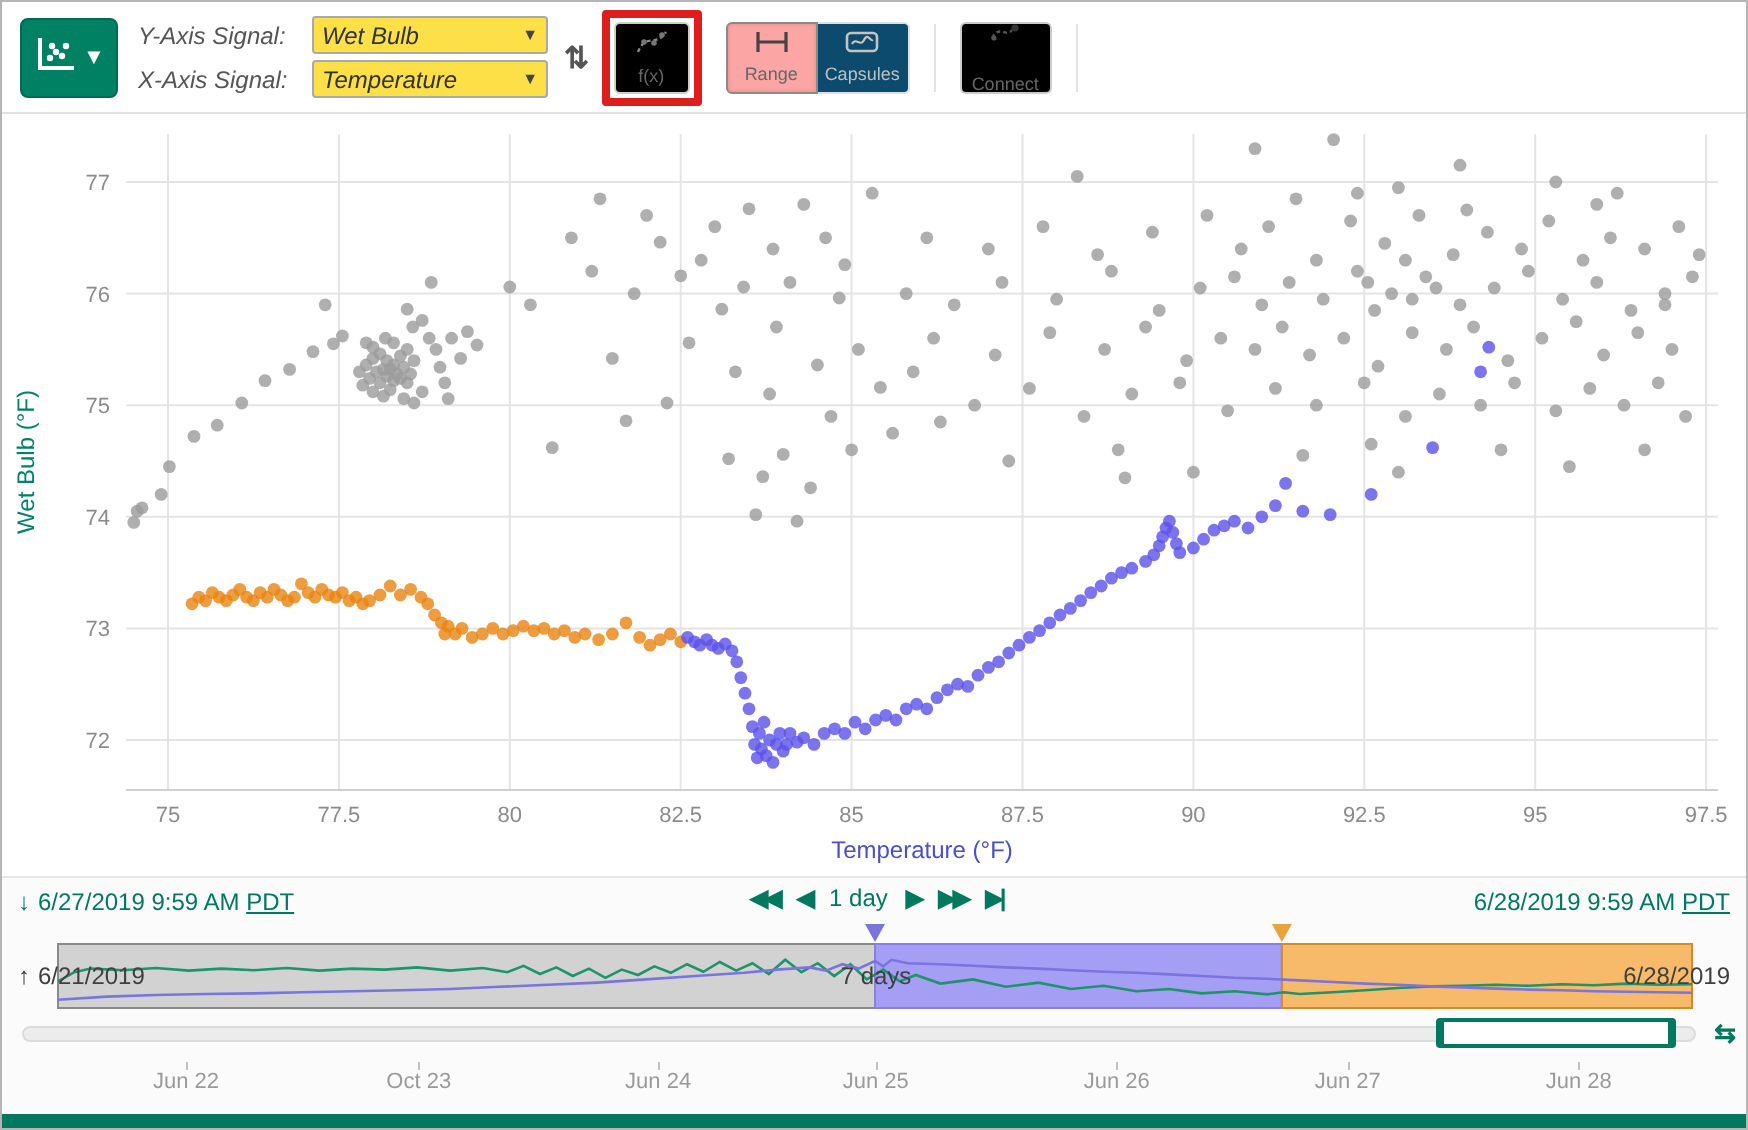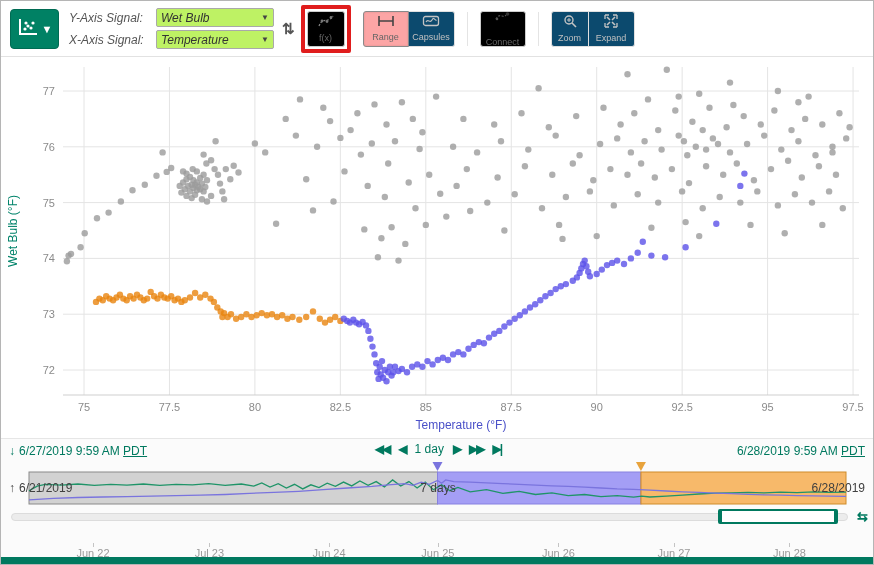--- a/index.html
+++ b/index.html
@@ -6,21 +6,21 @@
   body { font-family:"Liberation Sans", sans-serif; background:#e9e9e9; }
   .app { position:relative; width:874px; height:565px; background:#fff; border:1px solid #b5b5b5; overflow:hidden; }
 
   
   .toolbar { position:absolute; top:0; left:0; width:100%; height:56px; background:#fff; border-bottom:1px solid #e2e2e2; display:flex; align-items:center; }
   .tool-primary { margin-left:9px; width:49px; height:40px; background:#008164; border:1px solid #006b53; border-radius:4px; display:flex; align-items:center; justify-content:center; gap:3px; cursor:pointer; }
   .tool-primary .chev { color:#fff; font-size:11px; font-weight:bold; }
   .axis-selectors { margin-left:10px; display:flex; flex-direction:column; gap:3px; }
   .axis-row { display:flex; align-items:center; gap:5px;font-style:italic; }
   .axis-label { font-size:12px; color:#555; width:82px; text-align:left; }
-  .dropdown { width:118px; height:19px; border:1px solid #a9a9a9; border-radius:2px; background:#bef264; display:flex; align-items:center; justify-content:space-between; padding:0 4px; cursor:pointer; }
+  .dropdown { width:118px; height:19px; border:1px solid #a9a9a9; border-radius:2px; background:#fde047; display:flex; align-items:center; justify-content:space-between; padding:0 4px; cursor:pointer; }
   .dropdown .val { font-size:12px; color:#333; }
   .dropdown .caret { font-size:8px; color:#444; }
   .swap-btn { margin-left:6px; font-size:15px; font-weight:bold; color:#555; background:none; border:none; cursor:pointer; padding:2px; }
   .fx-wrap { margin-left:4px; border:4px solid #e01d1d; border-radius:2px; padding:2px; }
   .tb-btn { display:flex; flex-direction:column; align-items:center; justify-content:center; gap:2px; width:38px; height:36px; background:#000000; border:1px solid #ccc; border-radius:3px; cursor:pointer; }
   .tb-btn .lbl { font-size:9px; color:#666; }
   .tb-btn.wide { width:46px; }
   .tb-btn.active { background:#fca5a5; border-color:#8a8a8a; box-shadow:inset 0 0 2px rgba(0,0,0,.15); }
   .tb-btn.disabled { background:#0c4a6e; border-color:#e0e0e0; cursor:default; }
   .tb-btn.disabled .lbl { color:#c0c0c0; }
@@ -42,21 +42,21 @@
   .ts-left { left:8px; }
   .ts-right { right:10px; }
   .nav-cluster { position:absolute; top:3px; left:50%; transform:translateX(-50%); display:flex; align-items:center; gap:9px; }
   .nav-btn { background:none; border:none; color:#00795f; font-size:12px; font-weight:bold; cursor:pointer; letter-spacing:-2px; padding:0; }
   .nav-step { color:#00795f; font-size:12px; letter-spacing:0; }
   .mini-chart { position:absolute; top:19px; left:0; width:874px; height:52px; }
   .scroll-row { position:absolute; top:69px; left:0; width:874px; height:18px; }
   .scroll-track { position:absolute; top:5px; left:10px; width:837px; height:8px; background:#ececec; border:1px solid #dcdcdc; border-radius:4px; cursor:pointer; }
   .scroll-sel { position:absolute; top:1px; height:15px; background:#fff; border:2px solid #00795f; border-left-width:4px; border-right-width:4px; border-radius:2px; cursor:grab; }
   .scroll-zoom { position:absolute; top:1px; right:7px; color:#00795f; font-size:13px; font-weight:bold; background:none; border:none; cursor:pointer; }
-  .date-axis { position:absolute; top:104px; left:0; width:864px; height:18px;padding-left:40px; }
+  .date-axis { position:absolute; top:92px; left:0; width:864px; height:18px;padding-left:40px; }
   .date-axis .dlabel { position:absolute; top:4px; transform:translateX(-50%); font-size:11px; color:#9a9a9a; white-space:nowrap; }
   .date-axis .dtick { position:absolute; top:0; width:1px; height:4px; background:#c4c4c4; }
   .footer-row { position:relative; height:22px; }
   .f-text { position:absolute; top:16px; font-size:12px; color:#404040; white-space:nowrap; }
   .f-start { left:8px; }
   .f-start .arrow { font-weight:bold; margin-right:4px; }
   .f-dur { left:50%; transform:translateX(-50%); }
   .f-end { right:10px; }
   .bottom-bar { position:absolute; left:0; bottom:0; width:100%; height:7px; background:#00795f; }
 </style>
@@ -143,41 +143,20 @@
             <path d="M2 9 C6 2, 9 9, 12 5" stroke="#555" stroke-width="1.2" fill="none" stroke-dasharray="2 1.5"></path>
             <circle cx="13.5" cy="4" r="1.8" fill="#333"></circle>
             <circle cx="3" cy="9" r="1.3" fill="#555"></circle>
           </svg>
       </span>
       <span class="lbl">Connect</span>
     </button>
 
     <div class="v-sep"></div>
 
-    <div class="btn-group">
-      <button class="tb-btn disabled">
-        <span>
-          <svg width="14" height="14" viewBox="0 0 14 14">
-              <circle cx="6" cy="6" r="4" stroke="#c4c4c4" stroke-width="1.4" fill="none"></circle>
-              <path d="M9 9 L13 13" stroke="#c4c4c4" stroke-width="1.6"></path>
-              <path d="M4 6 H8 M6 4 V8" stroke="#c4c4c4" stroke-width="1"></path>
-            </svg>
-        </span>
-        <span class="lbl">Zoom</span>
-      </button>
-      <button class="tb-btn wide disabled">
-        <span>
-          <svg width="14" height="14" viewBox="0 0 14 14">
-              <path d="M3 3 L6 6 M11 11 L8 8 M11 3 L8 6 M3 11 L6 8" stroke="#c4c4c4" stroke-width="1.5"></path>
-              <path d="M1 1 h4 M1 1 v4 M13 1 h-4 M13 1 v4 M1 13 h4 M1 13 v-4 M13 13 h-4 M13 13 v-4" stroke="#c4c4c4" stroke-width="1.3"></path>
-            </svg>
-        </span>
-        <span class="lbl">Expand</span>
-      </button>
-    </div>
   </div>
 
   <div class="chart-area">
     <svg id="scatter-svg" width="874" height="381">
         <line x1="83" y1="10" x2="83" y2="338" stroke="#e4e4e4" stroke-width="1"></line>
         <text x="83" y="354" text-anchor="middle" fill="#8b8b8b" font-size="11">75</text>
         <line x1="168.45" y1="10" x2="168.45" y2="338" stroke="#e4e4e4" stroke-width="1"></line>
         <text x="168.45" y="354" text-anchor="middle" fill="#8b8b8b" font-size="11">77.5</text>
         <line x1="253.9" y1="10" x2="253.9" y2="338" stroke="#e4e4e4" stroke-width="1"></line>
         <text x="253.9" y="354" text-anchor="middle" fill="#8b8b8b" font-size="11">80</text>
@@ -595,21 +574,21 @@
     <div class="scroll-row">
       <div class="scroll-track"></div>
       <div class="scroll-sel" id="scroll-sel" style="left: 717.265px; width: 119.691px;"></div>
       <button class="scroll-zoom">⇆</button>
     </div>
 
     <div class="date-axis" id="date-axis">
         <div class="dtick" style="left: 92.026px;"></div>
         <span class="dlabel" style="left: 92.026px;">Jun 22</span>
         <div class="dtick" style="left: 208.369px;"></div>
-        <span class="dlabel" style="left: 208.369px;">Jul 23</span>
+        <span class="dlabel" style="left: 208.369px;">Oct 23</span>
         <div class="dtick" style="left: 328.06px;"></div>
         <span class="dlabel" style="left: 328.06px;">Jun 24</span>
         <div class="dtick" style="left: 436.87px;"></div>
         <span class="dlabel" style="left: 436.87px;">Jun 25</span>
         <div class="dtick" style="left: 557.398px;"></div>
         <span class="dlabel" style="left: 557.398px;">Jun 26</span>
         <div class="dtick" style="left: 672.904px;"></div>
         <span class="dlabel" style="left: 672.904px;">Jun 27</span>
         <div class="dtick" style="left: 788.41px;"></div>
         <span class="dlabel" style="left: 788.41px;">Jun 28</span>

